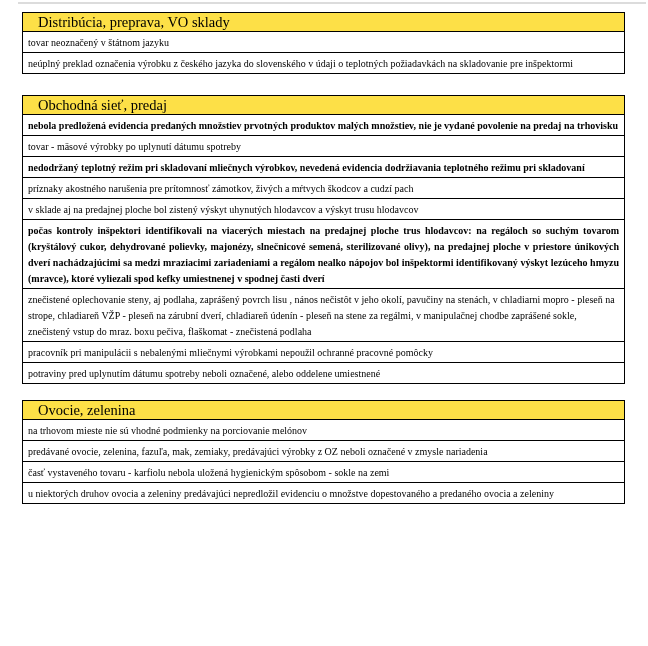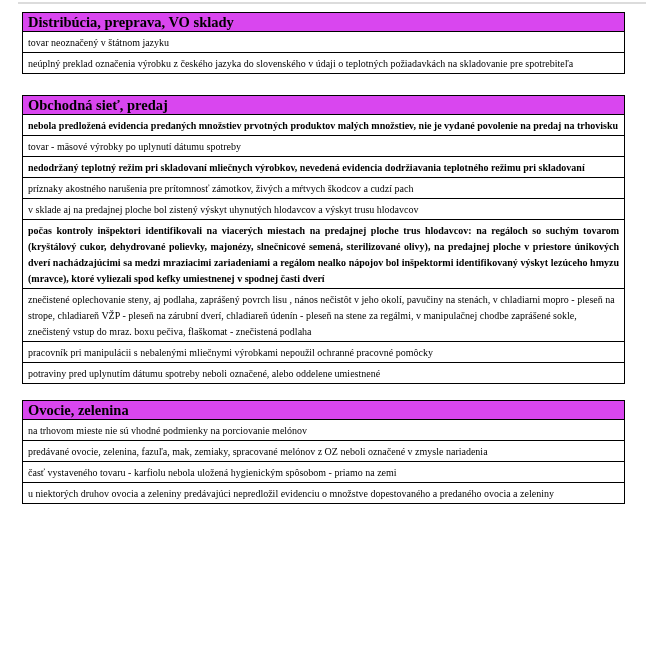--- a/index.html
+++ b/index.html
@@ -31,25 +31,25 @@
   }
   .dtable {
     box-sizing: border-box;
     width: 603px;
     border: 1.5px solid #000000;
     background: #ffffff;
   }
   .gap-a { height: 21px; }
   .gap-b { height: 16px; }
   .thead {
-    background: #d946ef;
-    font-weight: bold;
+    background: #fde047;
+    font-weight: normal;
     font-size: 14.5px;
     line-height: 16px;
-    padding: 1px 5px 1px 5px;
+    padding: 1px 5px 1px 15px;
     border-bottom: 1px solid #000000;
   }
   .trow {
     font-size: 10px;
     line-height: 16px;
     padding: 3px 5px 1px 5px;
     border-bottom: 1px solid #000000;
   }
   .trow:last-child {
     border-bottom: none;
@@ -62,21 +62,21 @@
 </head>
 <body>
 
 <div class="top-line"></div>
 
 <div class="content">
 
   <section class="dtable">
     <div class="thead">Distribúcia, preprava, VO sklady</div>
     <div class="trow">tovar neoznačený v štátnom jazyku</div>
-    <div class="trow">neúplný preklad označenia výrobku z českého jazyka do slovenského v údaji o teplotných požiadavkách na skladovanie pre spotrebiteľa</div>
+    <div class="trow">neúplný preklad označenia výrobku z českého jazyka do slovenského v údaji o teplotných požiadavkách na skladovanie pre inšpektormi</div>
   </section>
 
   <div class="gap-a"></div>
 
   <section class="dtable">
     <div class="thead">Obchodná sieť, predaj</div>
     <div class="trow justify">nebola predložená evidencia predaných množstiev prvotných produktov malých množstiev, nie je vydané povolenie na predaj na trhovisku</div>
     <div class="trow">tovar - mäsové výrobky po uplynutí dátumu spotreby</div>
     <div class="trow justify">nedodržaný teplotný režim pri skladovaní mliečnych výrobkov, nevedená evidencia dodržiavania teplotného režimu pri skladovaní</div>
     <div class="trow">príznaky akostného narušenia pre prítomnosť zámotkov, živých a mŕtvych škodcov a cudzí pach</div>
@@ -85,18 +85,18 @@
     <div class="trow">znečistené oplechovanie steny, aj podlaha, zaprášený povrch lisu , nános nečistôt v jeho okolí, pavučiny na stenách, v chladiarni mopro - pleseň na strope, chladiareň VŽP - pleseň na zárubní dverí, chladiareň údenín - pleseň na stene za regálmi, v manipulačnej chodbe zaprášené sokle, znečistený vstup do mraz. boxu pečiva, flaškomat - znečistená podlaha</div>
     <div class="trow">pracovník pri manipulácii s nebalenými mliečnymi výrobkami nepoužil ochranné pracovné pomôcky</div>
     <div class="trow">potraviny pred uplynutím dátumu spotreby neboli označené, alebo oddelene umiestnené</div>
   </section>
 
   <div class="gap-b"></div>
 
   <section class="dtable">
     <div class="thead">Ovocie, zelenina</div>
     <div class="trow">na trhovom mieste nie sú vhodné podmienky na porciovanie melónov</div>
-    <div class="trow">predávané ovocie, zelenina, fazuľa, mak, zemiaky, spracované melónov z OZ neboli označené v zmysle nariadenia</div>
-    <div class="trow">časť vystaveného tovaru - karfiolu nebola uložená hygienickým spôsobom - priamo na zemi</div>
+    <div class="trow">predávané ovocie, zelenina, fazuľa, mak, zemiaky, predávajúci výrobky z OZ neboli označené v zmysle nariadenia</div>
+    <div class="trow">časť vystaveného tovaru - karfiolu nebola uložená hygienickým spôsobom - sokle na zemi</div>
     <div class="trow">u niektorých druhov ovocia a zeleniny predávajúci nepredložil evidenciu o množstve dopestovaného a predaného ovocia a zeleniny</div>
   </section>
 
 </div>
 
 </body></html>

